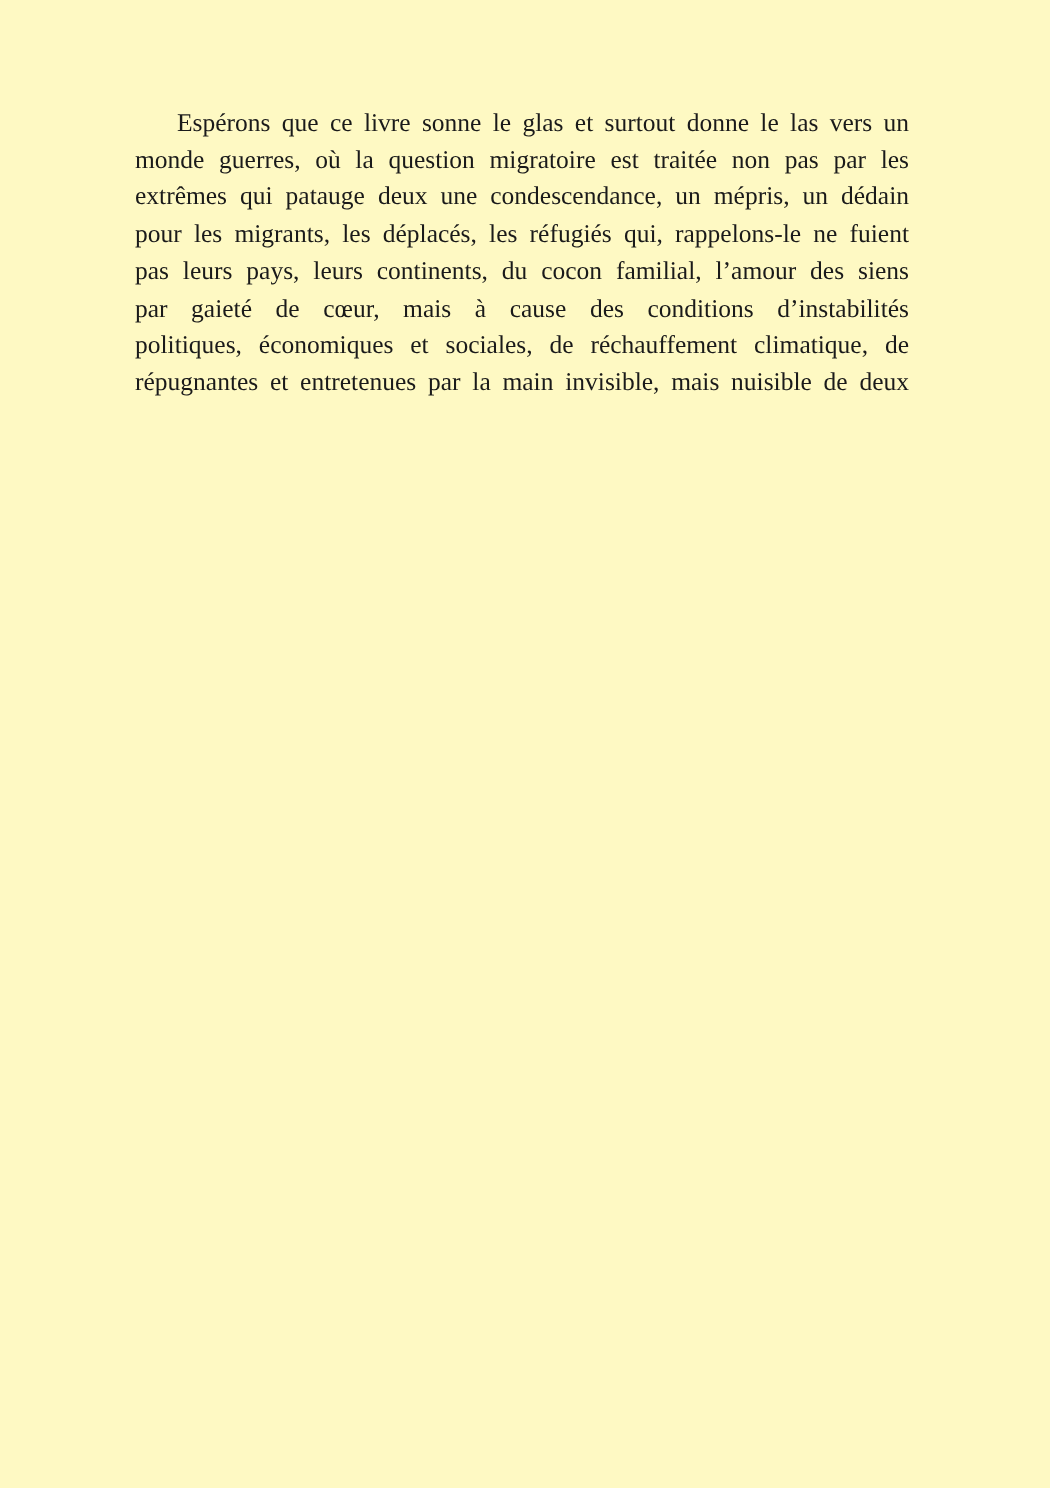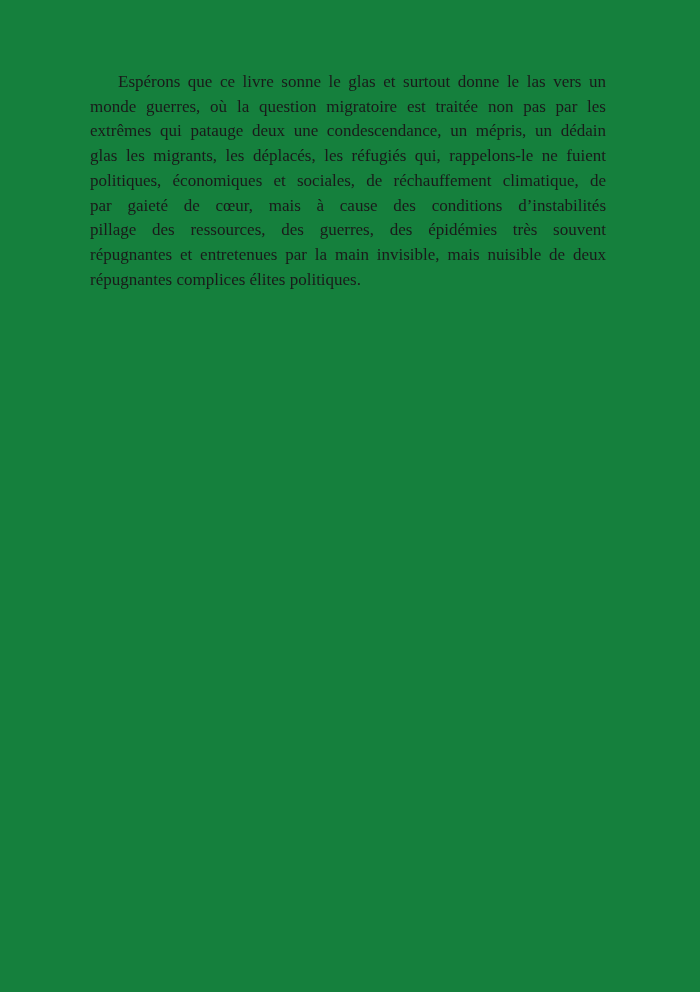--- a/index.html
+++ b/index.html
@@ -10,21 +10,21 @@
     width: 700px;
     height: 992px;
     background: #ffffff;
     font-family: "Liberation Serif", "DejaVu Serif", serif;
     overflow: hidden;
   }
   .page {
     position: relative;
     width: 700px;
     height: 992px;
-    background: #15803d;
+    background: #fef9c3;
   }
   .text-block {
     position: absolute;
     left: 90px;
     top: 70px;
     width: 516px;
     color: #1a1a1a;
     font-size: 17px;
     line-height: 24.7px;
   }
@@ -40,20 +40,19 @@
   }
 </style>
 </head>
 <body>
 
 <div class="page">
   <div class="text-block">
       <div class="line first">Espérons que ce livre sonne le glas et surtout donne le las vers un</div>
       <div class="line">monde guerres, où la question migratoire est traitée non pas par les</div>
       <div class="line">extrêmes qui patauge deux une condescendance, un mépris, un dédain</div>
-      <div class="line">glas les migrants, les déplacés, les réfugiés qui, rappelons-le ne fuient</div>
+      <div class="line">pour les migrants, les déplacés, les réfugiés qui, rappelons-le ne fuient</div>
+      <div class="line">pas leurs pays, leurs continents, du cocon familial, l’amour des siens</div>
+      <div class="line">par gaieté de cœur, mais à cause des conditions d’instabilités</div>
       <div class="line">politiques, économiques et sociales, de réchauffement climatique, de</div>
-      <div class="line">par gaieté de cœur, mais à cause des conditions d’instabilités</div>
-      <div class="line">pillage des ressources, des guerres, des épidémies très souvent</div>
       <div class="line">répugnantes et entretenues par la main invisible, mais nuisible de deux</div>
-      <div class="line last">répugnantes complices élites politiques.</div>
     </div>
 </div>
 
 </body></html>

